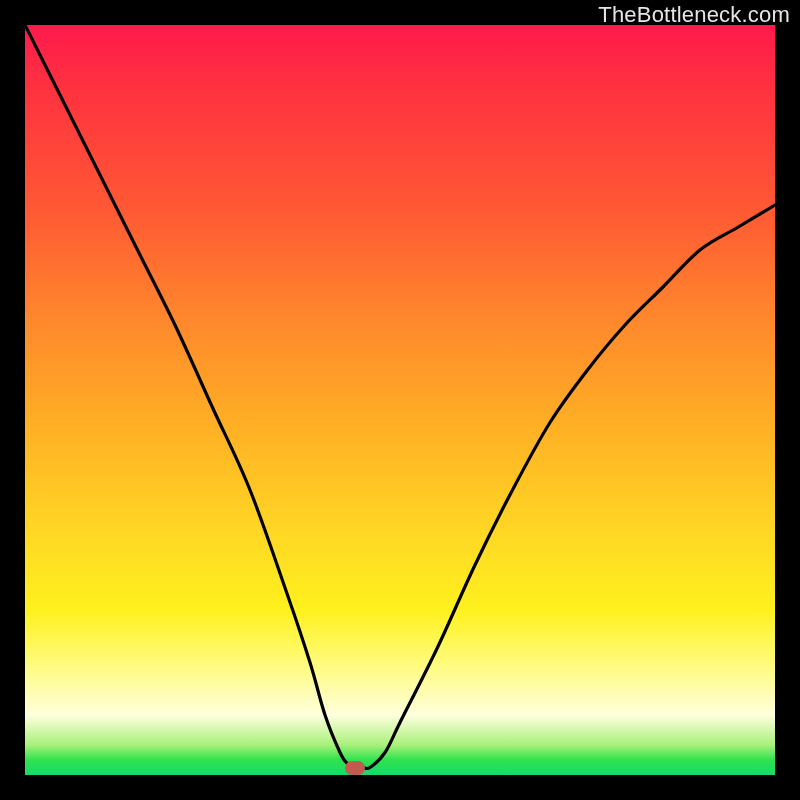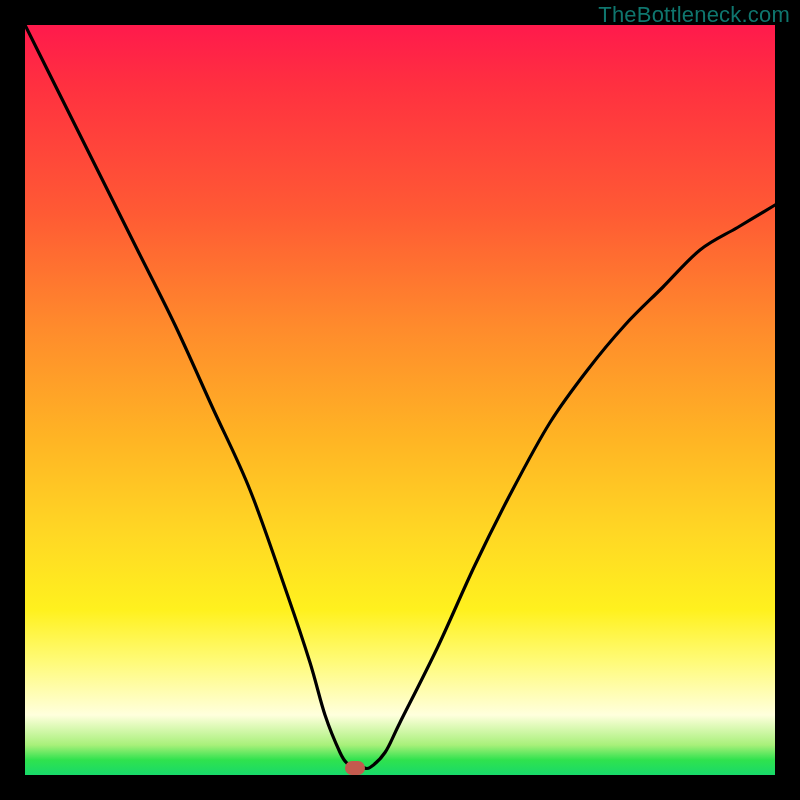--- a/index.html
+++ b/index.html
@@ -59,21 +59,21 @@
     width: 20px;
     height: 14px;
     border-radius: 7px;
     background: #c45a4e; 
     transform: translate(-50%, -50%);
   }
   .watermark {
     position: absolute;
     top: 2px;
     right: 10px;
-    color: #0f766e;
+    color: #e5e5e5;
     font-size: 22px;
     font-weight: 500;
     letter-spacing: 0.2px;
     user-select: none;
   }
 </style>
 </head>
 <body>
 
 <div class="wrapper">

